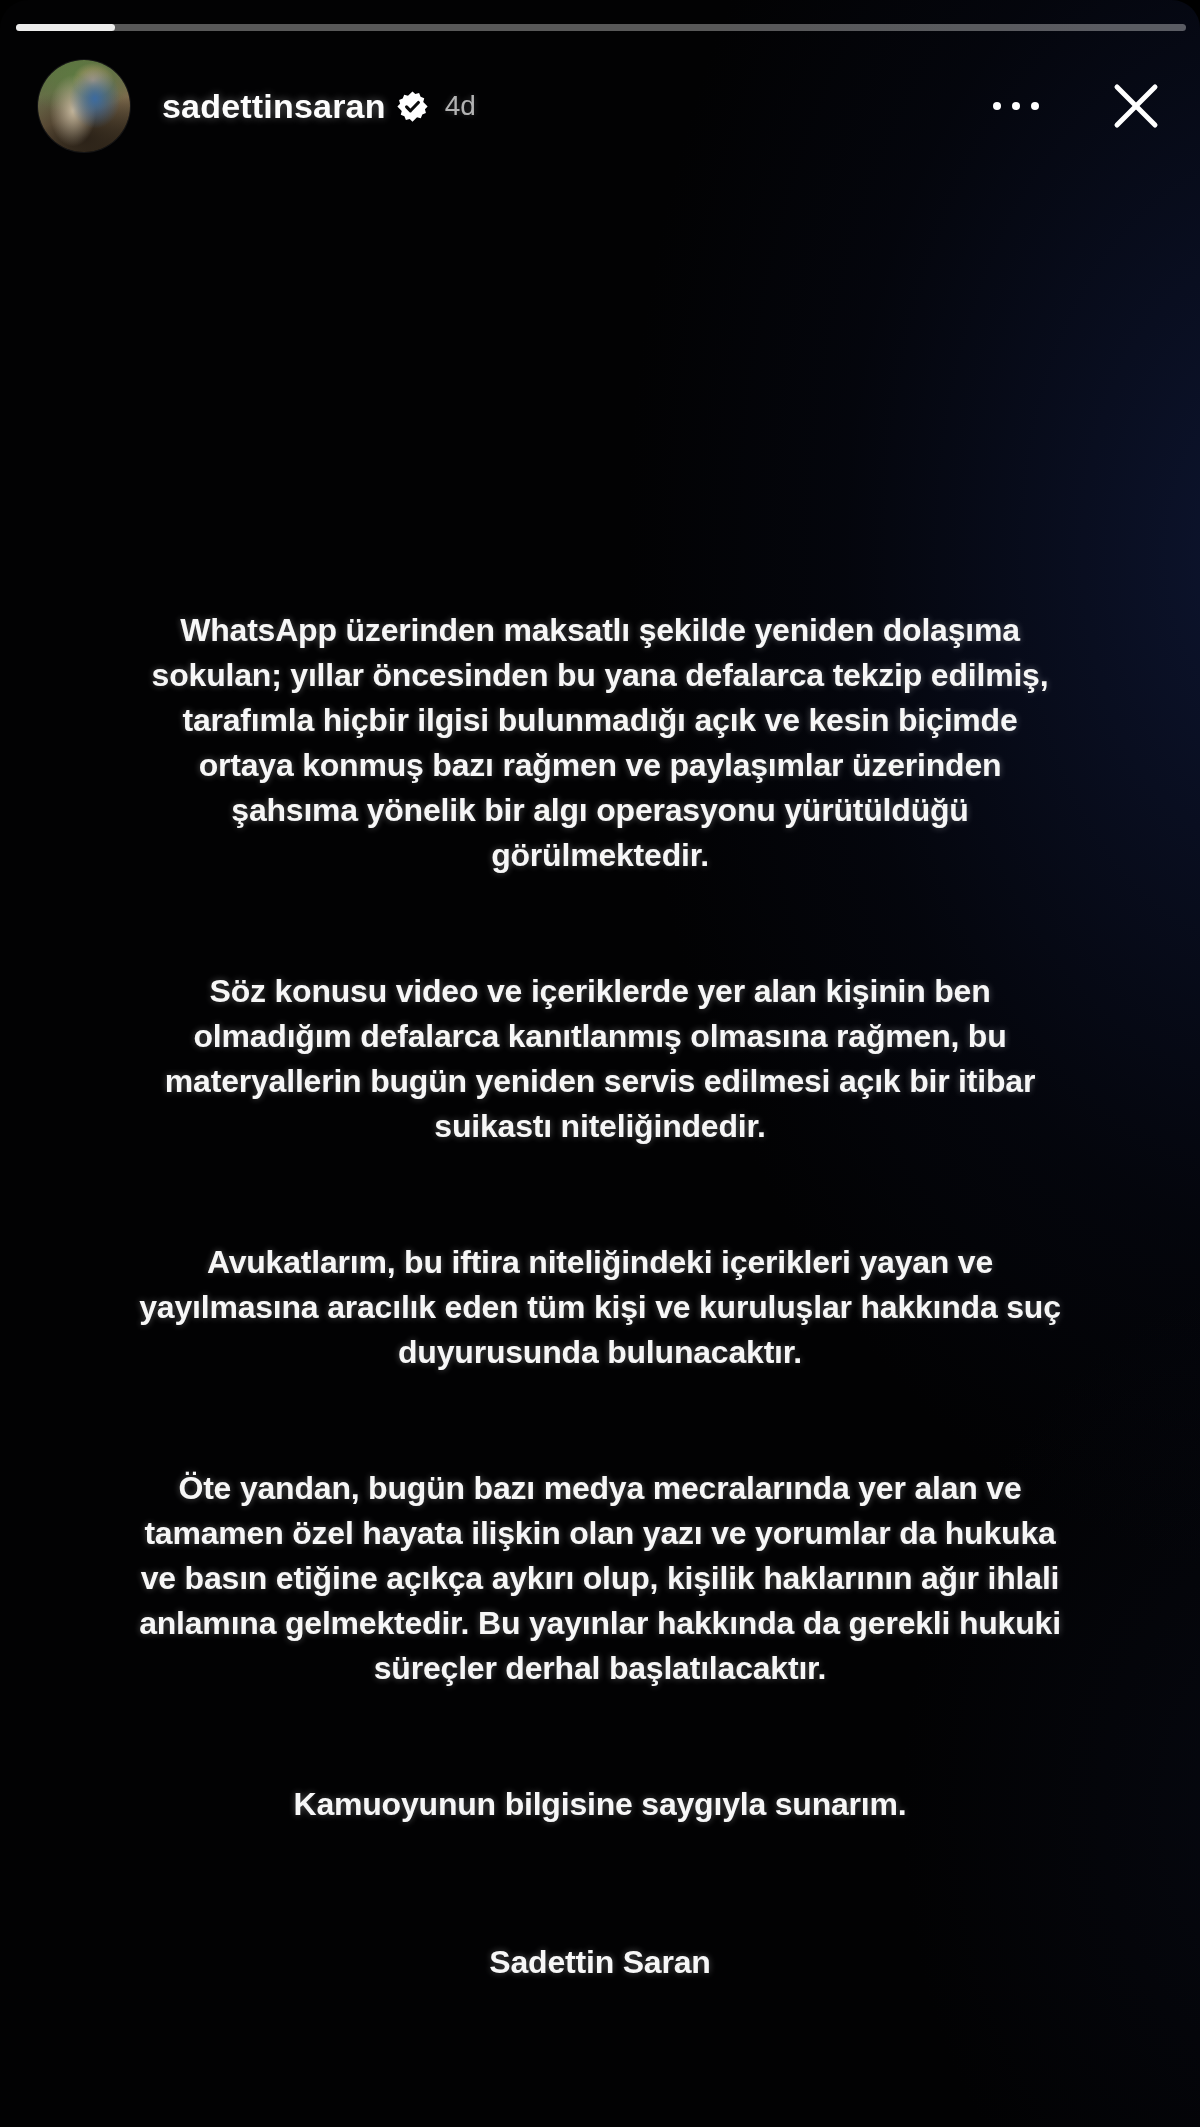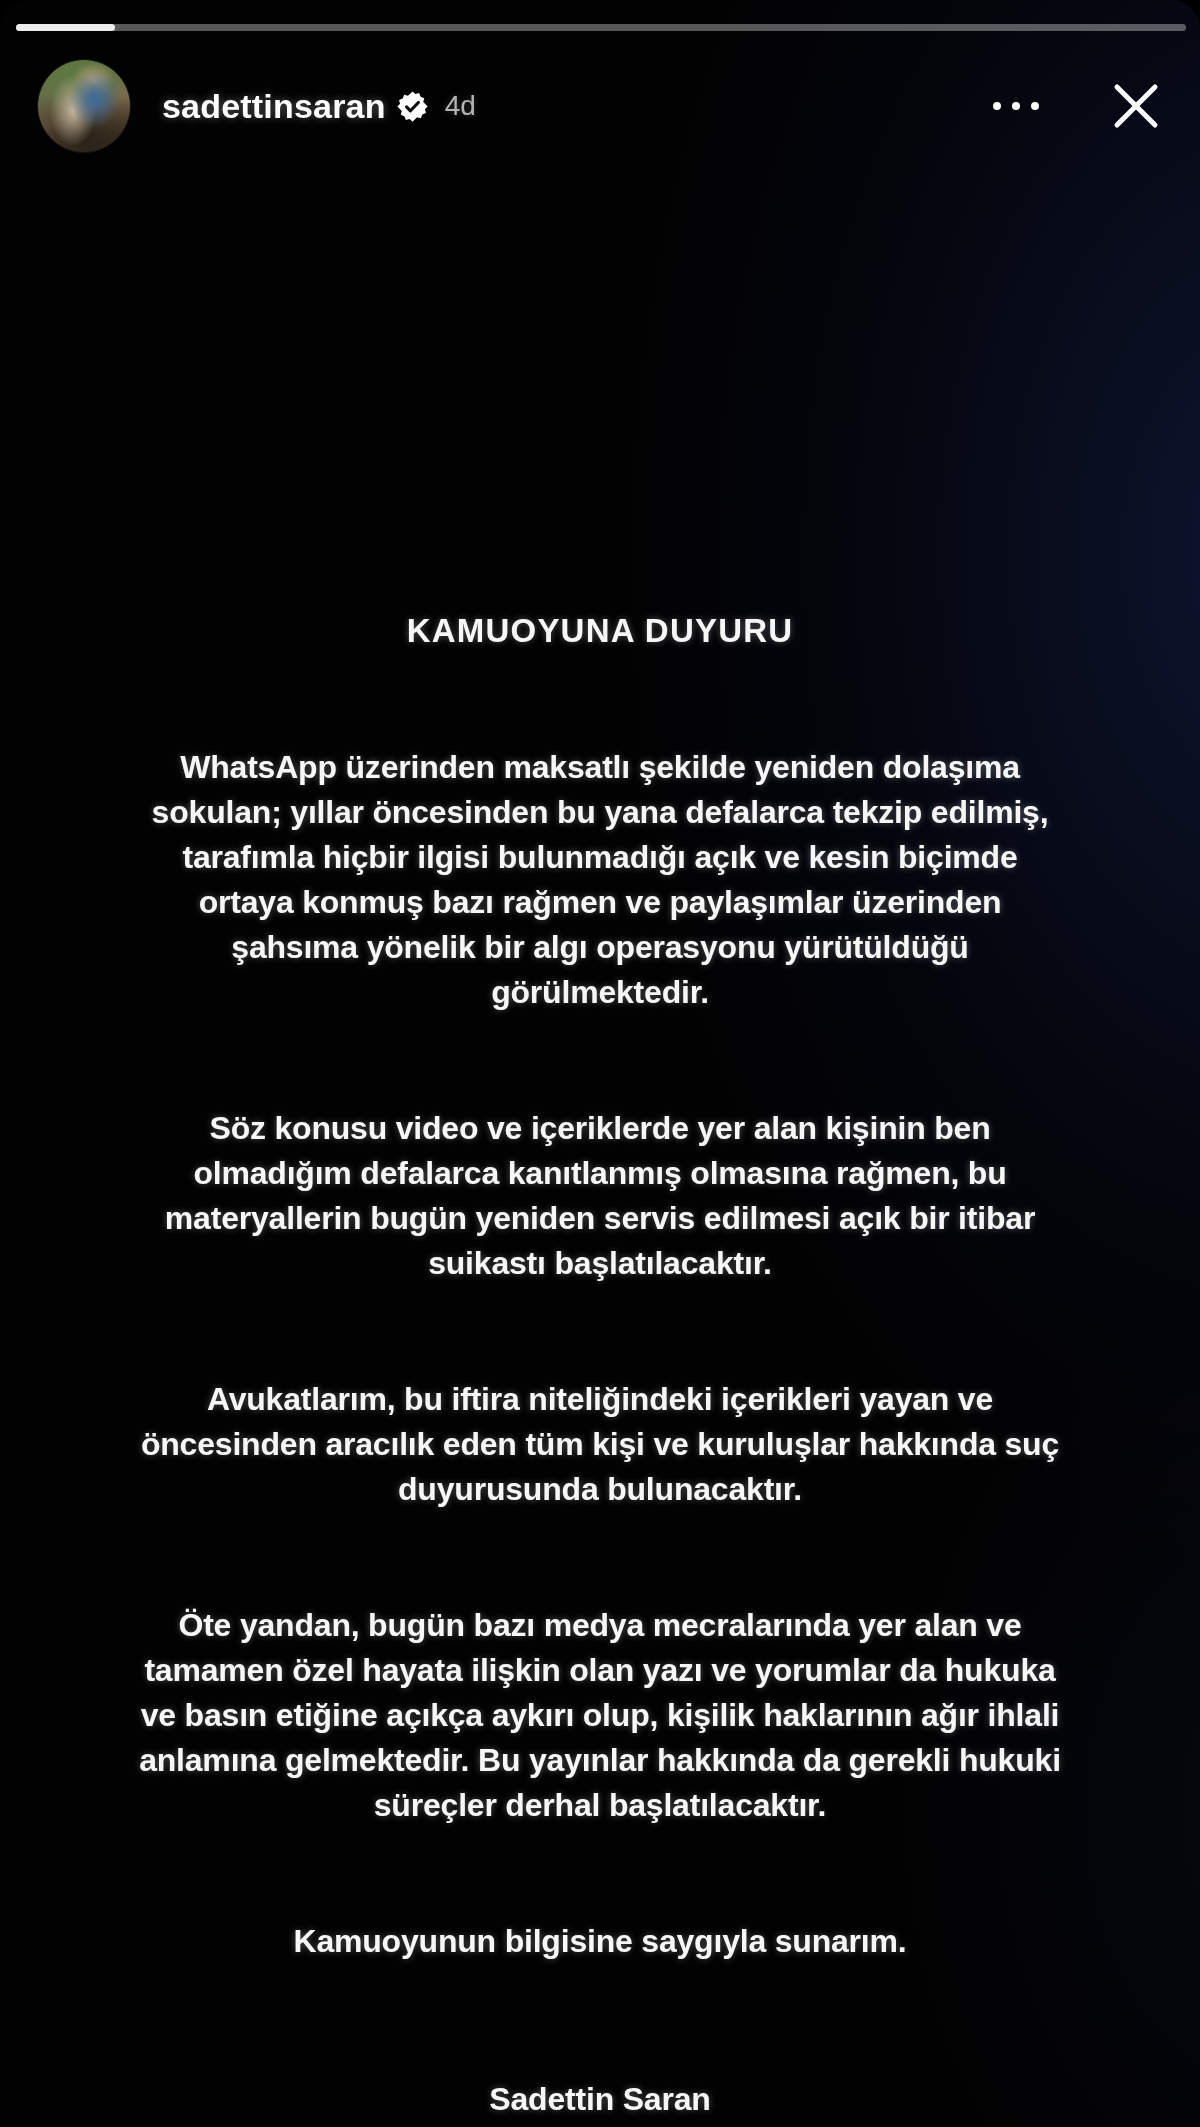--- a/index.html
+++ b/index.html
@@ -102,33 +102,32 @@
     </button>
     <button class="icon-btn close-btn" aria-label="Close story">
       <svg width="58" height="58" viewBox="0 0 58 58">
         <line x1="10" y1="10" x2="48" y2="48" stroke="#ffffff" stroke-width="5" stroke-linecap="round"></line>
         <line x1="48" y1="10" x2="10" y2="48" stroke="#ffffff" stroke-width="5" stroke-linecap="round"></line>
       </svg>
     </button>
   </div>
 
   <div class="announcement">
-    <div class="announce-title">KAMUOYUNA DUYURU</div>
     <div class="para">WhatsApp üzerinden maksatlı şekilde yeniden dolaşıma
 sokulan; yıllar öncesinden bu yana defalarca tekzip edilmiş,
 tarafımla hiçbir ilgisi bulunmadığı açık ve kesin biçimde
 ortaya konmuş bazı rağmen ve paylaşımlar üzerinden
 şahsıma yönelik bir algı operasyonu yürütüldüğü
 görülmektedir.</div>
     <div class="para">Söz konusu video ve içeriklerde yer alan kişinin ben
 olmadığım defalarca kanıtlanmış olmasına rağmen, bu
 materyallerin bugün yeniden servis edilmesi açık bir itibar
-suikastı başlatılacaktır.</div>
+suikastı niteliğindedir.</div>
     <div class="para">Avukatlarım, bu iftira niteliğindeki içerikleri yayan ve
-öncesinden aracılık eden tüm kişi ve kuruluşlar hakkında suç
+yayılmasına aracılık eden tüm kişi ve kuruluşlar hakkında suç
 duyurusunda bulunacaktır.</div>
     <div class="para">Öte yandan, bugün bazı medya mecralarında yer alan ve
 tamamen özel hayata ilişkin olan yazı ve yorumlar da hukuka
 ve basın etiğine açıkça aykırı olup, kişilik haklarının ağır ihlali
 anlamına gelmektedir. Bu yayınlar hakkında da gerekli hukuki
 süreçler derhal başlatılacaktır.</div>
     <div class="closing">Kamuoyunun bilgisine saygıyla sunarım.</div>
     <div class="signature">Sadettin Saran</div>
   </div>
 

